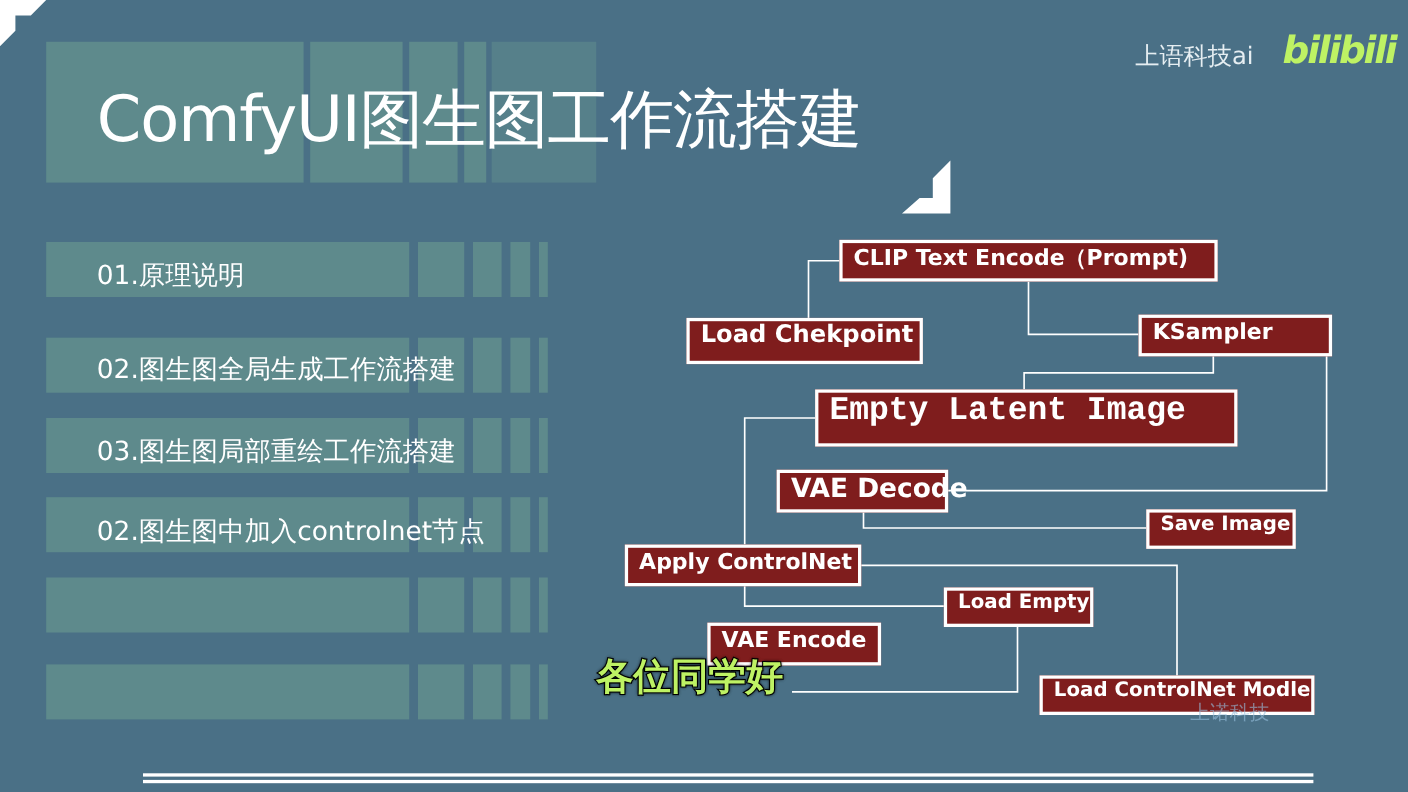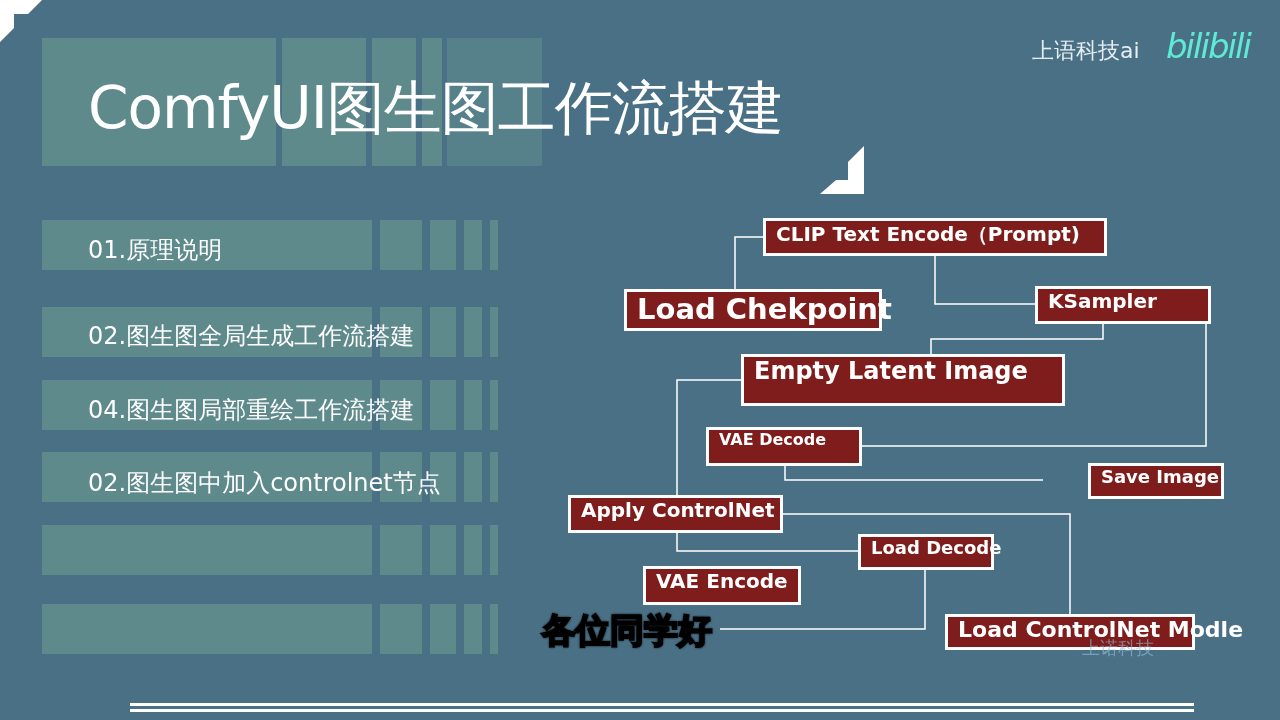--- a/index.html
+++ b/index.html
@@ -4,22 +4,22 @@
 <style>
   html,body{margin:0;padding:0;}
   body{width:1280px;height:720px;overflow:hidden;background:#4a7086;position:relative;font-family:"DejaVu Sans","Liberation Sans",sans-serif;color:#fff;}
   .abs{position:absolute;}
   .band{position:absolute;background:#5e8a8c;}
   .title{position:absolute;left:88px;top:70px;font-size:58px;font-weight:normal;letter-spacing:-1px;color:#fff;white-space:nowrap;}
   .menu-text{position:absolute;left:88px;font-size:24px;font-weight:normal;color:#fff;white-space:nowrap;}
   .node{position:absolute;border:3px solid #fff;box-sizing:border-box;display:flex;align-items:flex-start;padding-left:10px;font-weight:bold;color:#fff;white-space:nowrap;background:#7f1d1d;}
   svg.links{position:absolute;left:0;top:0;}
   .brand{position:absolute;top:36px;left:1032px;font-size:22px;color:#e6eef2;white-space:nowrap;}
-  .bili{position:absolute;top:26px;left:1166px;font-size:34px;font-weight:normal;color:#5eead4;letter-spacing:-2px;font-style:italic;}
-  .subtitle{position:absolute;left:542px;top:592px;font-size:34px;font-weight:bold;color:#000000;-webkit-text-stroke:2px #000;paint-order:stroke fill;text-shadow:0 0 3px #000,0 0 3px #000;white-space:nowrap;margin-top:16px;}
+  .bili{position:absolute;top:26px;left:1166px;font-size:34px;font-weight:bold;color:#bef264;letter-spacing:-2px;font-style:italic;}
+  .subtitle{position:absolute;left:542px;top:592px;font-size:34px;font-weight:bold;color:#bef264;-webkit-text-stroke:2px #000;paint-order:stroke fill;text-shadow:0 0 3px #000,0 0 3px #000;white-space:nowrap;}
   .watermark{position:absolute;left:1082px;top:636px;font-size:18px;color:rgba(150,190,220,0.6);white-space:nowrap;}
 </style>
 </head>
 <body>
 
 <svg class="abs" style="left:0;top:0" width="50" height="50" viewBox="0 0 50 50">
   <polygon points="0,0 42,0 28,14 14,14 14,28 0,42" fill="#ffffff"></polygon>
 </svg>
 
 <div>
@@ -74,21 +74,21 @@
   <div class="band" style="left:42px;top:604px;width:330px;height:50px;"></div>
   <div class="band" style="left:380px;top:604px;width:42px;height:50px;"></div>
   <div class="band" style="left:430px;top:604px;width:26px;height:50px;"></div>
   <div class="band" style="left:464px;top:604px;width:18px;height:50px;"></div>
   <div class="band" style="left:490px;top:604px;width:8px;height:50px;"></div>
 </div>
 
 <div>
   <div class="menu-text" style="top:234px;">01.原理说明</div>
   <div class="menu-text" style="top:320px;">02.图生图全局生成工作流搭建</div>
-  <div class="menu-text" style="top:394px;">04.图生图局部重绘工作流搭建</div>
+  <div class="menu-text" style="top:394px;">03.图生图局部重绘工作流搭建</div>
   <div class="menu-text" style="top:467px;">02.图生图中加入controlnet节点</div>
 </div>
 
 <svg class="links" width="1280" height="720" viewBox="0 0 1280 720">
   <g fill="none" stroke="#ffffff" stroke-width="1.5">
 
     <polyline points="735,290 735,237 765,237"></polyline>
 
     <polyline points="935,256 935,304 1035,304"></polyline>
 
@@ -104,45 +104,45 @@
 
     <polyline points="677,532 677,551 859,551"></polyline>
 
     <polyline points="925,570 925,629 720,629"></polyline>
   </g>
 </svg>
 
 <div class="node" style="left:763px;top:218px;width:344px;height:38px;font-size:20px;">
   <span>CLIP Text Encode（Prompt)</span>
 </div>
-<div class="node" style="left:624px;top:289px;width:258px;height:42px;font-size:29px;">
+<div class="node" style="left:624px;top:289px;width:215px;height:42px;font-size:22px;">
   <span>Load Chekpoint</span>
 </div>
 <div class="node" style="left:1035px;top:286px;width:176px;height:38px;font-size:20px;">
   <span>KSampler</span>
 </div>
-<div class="node" style="left:741px;top:354px;width:324px;height:52px;font-size:24px;">
+<div class="node" style="left:741px;top:354px;width:384px;height:52px;font-size:30px;font-family:Liberation Mono, monospace;">
   <span>Empty Latent Image</span>
 </div>
-<div class="node" style="left:706px;top:427px;width:156px;height:39px;font-size:16px;">
+<div class="node" style="left:706px;top:427px;width:156px;height:39px;font-size:24px;">
   <span>VAE Decode</span>
 </div>
-<div class="node" style="left:1042px;top:463px;width:136px;height:36px;font-size:18px;margin-left:46px;">
+<div class="node" style="left:1042px;top:463px;width:136px;height:36px;font-size:18px;">
   <span>Save Image</span>
 </div>
 <div class="node" style="left:568px;top:495px;width:215px;height:38px;font-size:20px;">
   <span>Apply ControlNet</span>
 </div>
 <div class="node" style="left:858px;top:534px;width:136px;height:36px;font-size:18px;">
-  <span>Load Decode</span>
+  <span>Load Empty</span>
 </div>
 <div class="node" style="left:643px;top:566px;width:158px;height:39px;font-size:20px;">
   <span>VAE Encode</span>
 </div>
-<div class="node" style="left:945px;top:614px;width:250px;height:36px;font-size:22px;">
+<div class="node" style="left:945px;top:614px;width:250px;height:36px;font-size:18px;">
   <span>Load ControlNet Modle</span>
 </div>
 
 <div class="watermark">上诺科技</div>
 
 <div class="subtitle">各位同学好</div>
 
 <div>
   <div class="abs" style="left:130px;top:703px;width:1064px;height:3px;background:#ffffff;"></div>
   <div class="abs" style="left:130px;top:709px;width:1064px;height:3px;background:#ffffff;"></div>

